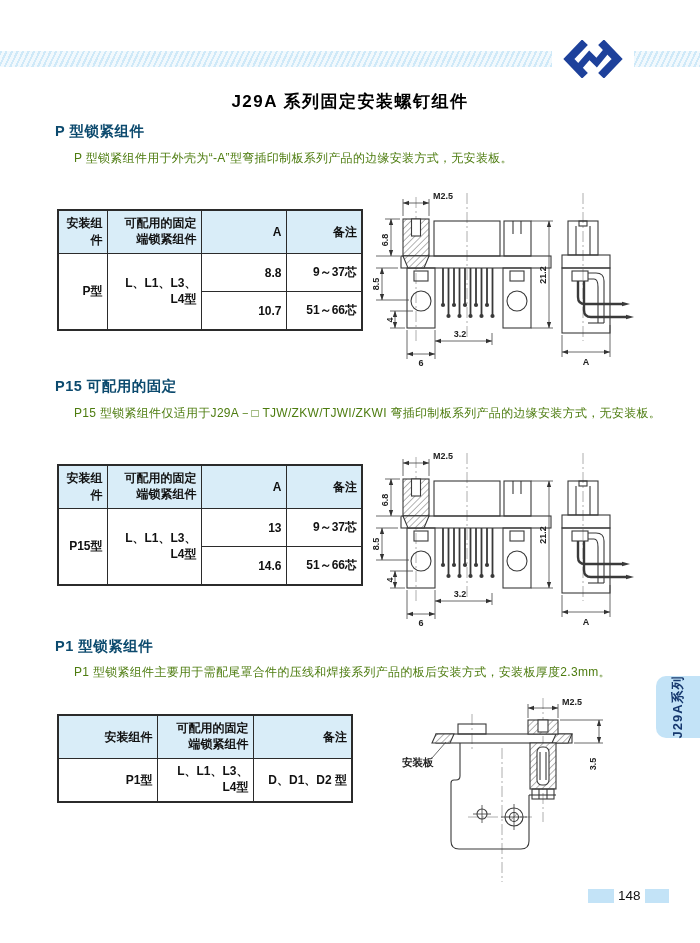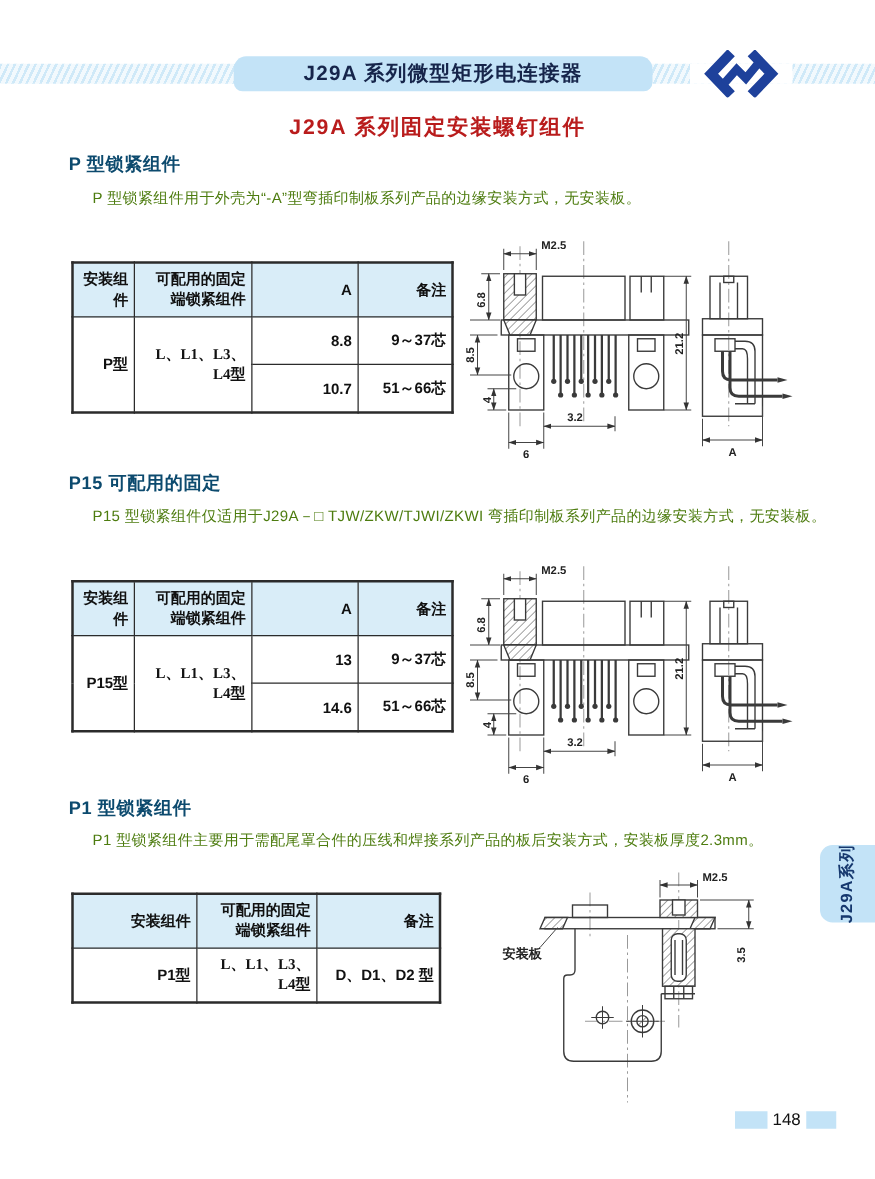--- a/index.html
+++ b/index.html
@@ -11,33 +11,33 @@
   
   .strip { position:absolute; left:0; top:51px; width:700px; height:16px;
     background:repeating-linear-gradient(115deg,#cfe9f8 0 2px,#f2f9fd 2px 5px); }
   .logo-gap { position:absolute; left:552px; top:51px; width:82px; height:16px; background:#fff; }
   .banner-tab { position:absolute; left:187px; top:45px; width:335px; height:28px;
     background:#c3e3f7; border-radius:10px 10px 7px 7px;
     display:flex; align-items:center; justify-content:center;
     font-size:16.5px; font-weight:700; color:#16254b; letter-spacing:1px; }
   .logo { position:absolute; left:559px; top:40px; width:68px; height:38px; }
   .page-title { position:absolute; top:90px; left:0; width:700px; text-align:center;
-    font-size:17px; font-weight:700; color:#b91c1c; letter-spacing:1.5px; margin:0; }
+    font-size:17px; font-weight:700; color:#000000; letter-spacing:1.5px; margin:0; }
   
   .sec-h { position:absolute; left:55px; margin:0; font-size:14.5px; font-weight:700; color:#0c4a6e; letter-spacing:0.5px; }
   .h1 { top:122px; } .h2 { top:377px; } .h3 { top:637px; }
   .sec-p { position:absolute; left:74px; margin:0; font-size:12px; color:#4d7c0f; letter-spacing:0.3px; }
   .p1 { top:150px; } .p2 { top:405px; } .p3 { top:664px; }
   
   .spec { position:absolute; border-collapse:collapse; table-layout:fixed;
     font-size:12px; font-weight:600; color:#111; text-align:right; background:#fff;
     border:2px solid #2b2b2b; }
   .spec th,.spec td { border:1.4px solid #2b2b2b; padding:2px 4px; vertical-align:middle; }
   .spec thead th { background:#d9edf8; height:38px; font-weight:700; }
-  .pre { white-space:pre-line; line-height:1.3;font-family:Liberation Serif, serif; }
+  .pre { white-space:pre-line; line-height:1.3; }
   .t1 { left:57px; top:209px; } .t1 .c1{width:49px} .t1 .c2{width:94px} .t1 .c3{width:85px} .t1 .c4{width:76px} .t1 tbody td{height:33px}
   .t2 { left:57px; top:464px; } .t2 .c1{width:49px} .t2 .c2{width:94px} .t2 .c3{width:85px} .t2 .c4{width:76px} .t2 tbody td{height:33px}
   .t3 { left:57px; top:714px; } .t3 .c1{width:99px} .t3 .c2{width:96px} .t3 .c3{width:99px} .t3 tbody td{height:38px}
   
   .drw { position:absolute; }
   .d1 { left:372px; top:183px; width:328px; height:186px; }
   .d2 { left:372px; top:443px; width:328px; height:186px; }
   .d3 { left:390px; top:692px; width:280px; height:195px; }
   .drw text { font-family:"Liberation Sans","DejaVu Sans",sans-serif; }
   
@@ -51,23 +51,20 @@
   .bar2 { width:24px; }
   .page-num { font-size:13.5px; font-weight:400; color:#111; }
 </style>
 </head>
 <body>
 
 <div class="page">
 
   <div class="strip"></div>
   <div class="logo-gap"></div>
-  <div class="banner-tab">
-    <span>J29A 系列微型矩形电连接器</span>
-  </div>
   <svg class="logo" viewBox="0 0 76 52">
     <g stroke="#1e419b" fill="none">
       <path d="M27,3 L5,26 L27,49" stroke-width="11"></path>
       <path d="M49,3 L71,26 L49,49" stroke-width="11"></path>
       <path d="M19,37 L33,21 L43,31 L57,14" stroke-width="9"></path>
     </g>
   </svg>
 
   <h1 class="page-title">J29A 系列固定安装螺钉组件</h1>
 

